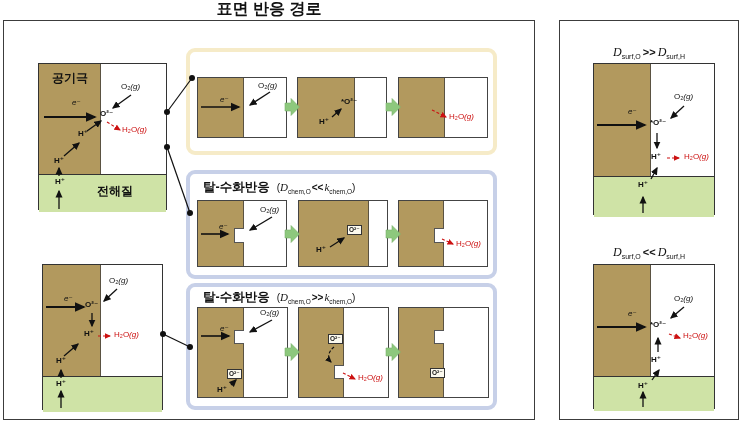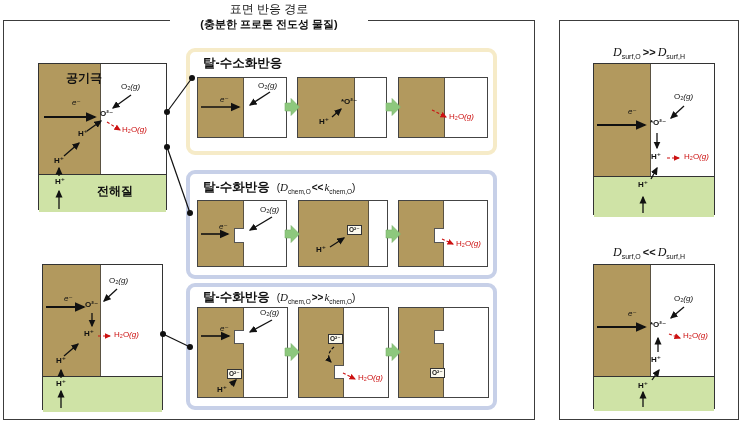--- a/index.html
+++ b/index.html
@@ -1,20 +1,20 @@
 <!DOCTYPE html>
 <html><head>
 <meta charset="utf-8">
 <style>
   html,body{margin:0;padding:0;background:#fff;}
   .canvas{position:relative;width:745px;height:430px;background:#fff;overflow:hidden;
           font-family:"Liberation Sans","DejaVu Sans",sans-serif;color:#111;}
   .panel{position:absolute;border:1.5px solid #3c3c3c;background:transparent;box-sizing:border-box;}
   .tblock{position:absolute;background:#fff;text-align:center;padding:0 4px;}
-  .ptitle{font-size:12px;font-weight:normal;line-height:18px;white-space:nowrap;}
+  .ptitle{font-size:16px;font-weight:bold;line-height:18px;white-space:nowrap;}
   .psub{font-size:11px;font-weight:bold;line-height:13px;white-space:nowrap;}
   .ebox{position:absolute;background:#fff;border:1px solid #333;box-sizing:border-box;}
   .brown{position:absolute;background:#b2995e;border-right:1px solid #5a5242;box-sizing:border-box;}
   .greenstrip{position:absolute;left:0;right:0;background:#cfe3a6;border-top:1px solid #333;}
   .subpanel{position:absolute;background:#fff;border-radius:9px;box-sizing:border-box;}
   .sp-cream{border:4px solid #f6ebc8;}
   .sp-blue{border:4px solid #c7d0e8;}
   .mbox{position:absolute;background:#fff;border:1px solid #444;box-sizing:border-box;}
   .mbrown{position:absolute;left:0;top:0;bottom:0;background:#b2995e;border-right:1px solid #5a5242;}
   .notch{position:absolute;width:10px;background:#fff;border:1px solid #555;border-right:none;box-sizing:border-box;}
@@ -185,45 +185,41 @@
       <line x1="669" y1="334" x2="680" y2="338"></line>
     </g>
 
     <g stroke="#111" stroke-width="1.1" stroke-dasharray="3 2" fill="none" marker-end="url(#mB)">
       <path d="M334,347 C328,352 327,358 331,362"></path>
     </g>
   </svg>
 
   <div class="tblock" style="left:170px;top:0;width:190px">
     <div class="ptitle">표면 반응 경로</div>
-    <div class="psub">(충분한 프로톤 전도성 물질)</div>
   </div>
   <div class="tblock" style="left:565px;top:0;width:168px">
   </div>
 
-  <div class="hdr" style="left:203px;top:55px">
-    <span>탈-수소화반응</span>
-  </div>
   <div class="hdr" style="left:203px;top:179px">
     <span>탈-수화반응</span>
     <span class="formula"><span>(</span><i>D</i><sub>chem,O</sub><span class="op">&lt;&lt;</span><i>k</i><sub>chem,O</sub><span>)</span></span>
   </div>
   <div class="hdr" style="left:203px;top:289px">
     <span>탈-수화반응</span>
     <span class="formula"><span>(</span><i>D</i><sub>chem,O</sub><span class="op">&gt;&gt;</span><i>k</i><sub>chem,O</sub><span>)</span></span>
   </div>
 
   <div class="bigformula" style="left:559px;top:45px;width:180px">
     <i>D</i><sub>surf,O</sub><span class="op">&gt;&gt;</span><i>D</i><sub>surf,H</sub>
   </div>
   <div class="bigformula" style="left:559px;top:245px;width:180px">
     <i>D</i><sub>surf,O</sub><span class="op">&lt;&lt;</span><i>D</i><sub>surf,H</sub>
   </div>
 
-  <div class="klabel" style="left:66px;top:70px">공기극</div>
+  <div class="klabel" style="left:52px;top:70px">공기극</div>
   <div class="klabel" style="left:97px;top:183px">전해질</div>
   <div class="lbl ital" style="left:72px;top:98px">e⁻</div>
   <div class="lbl b" style="left:100px;top:109px">O²⁻</div>
   <div class="lbl" style="left:121px;top:82px"><span>O₂</span><span class="ital">(g)</span></div>
   <div class="lbl red" style="left:122px;top:125px"><span>H₂O</span><span class="ital">(g)</span></div>
   <div class="lbl b" style="left:78px;top:129px">H⁺</div>
   <div class="lbl b" style="left:54px;top:156px">H⁺</div>
   <div class="lbl b" style="left:55px;top:177px">H⁺</div>
 
   <div class="lbl" style="left:109px;top:276px"><span>O₂</span><span class="ital">(g)</span></div>

